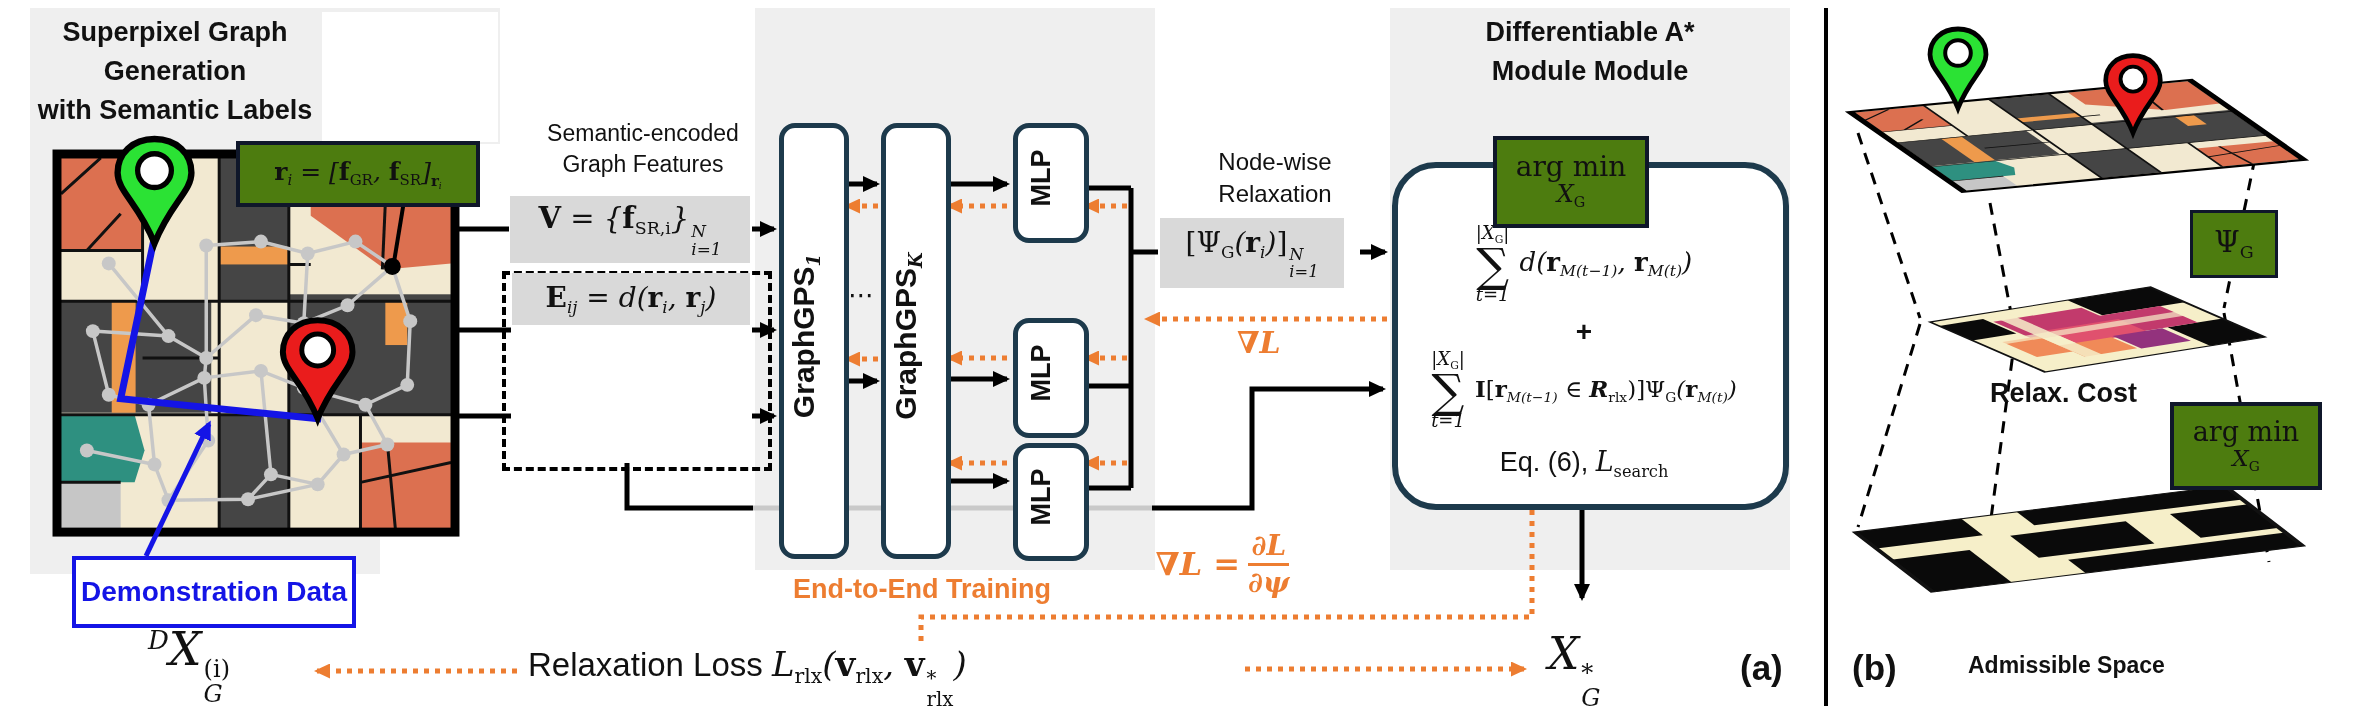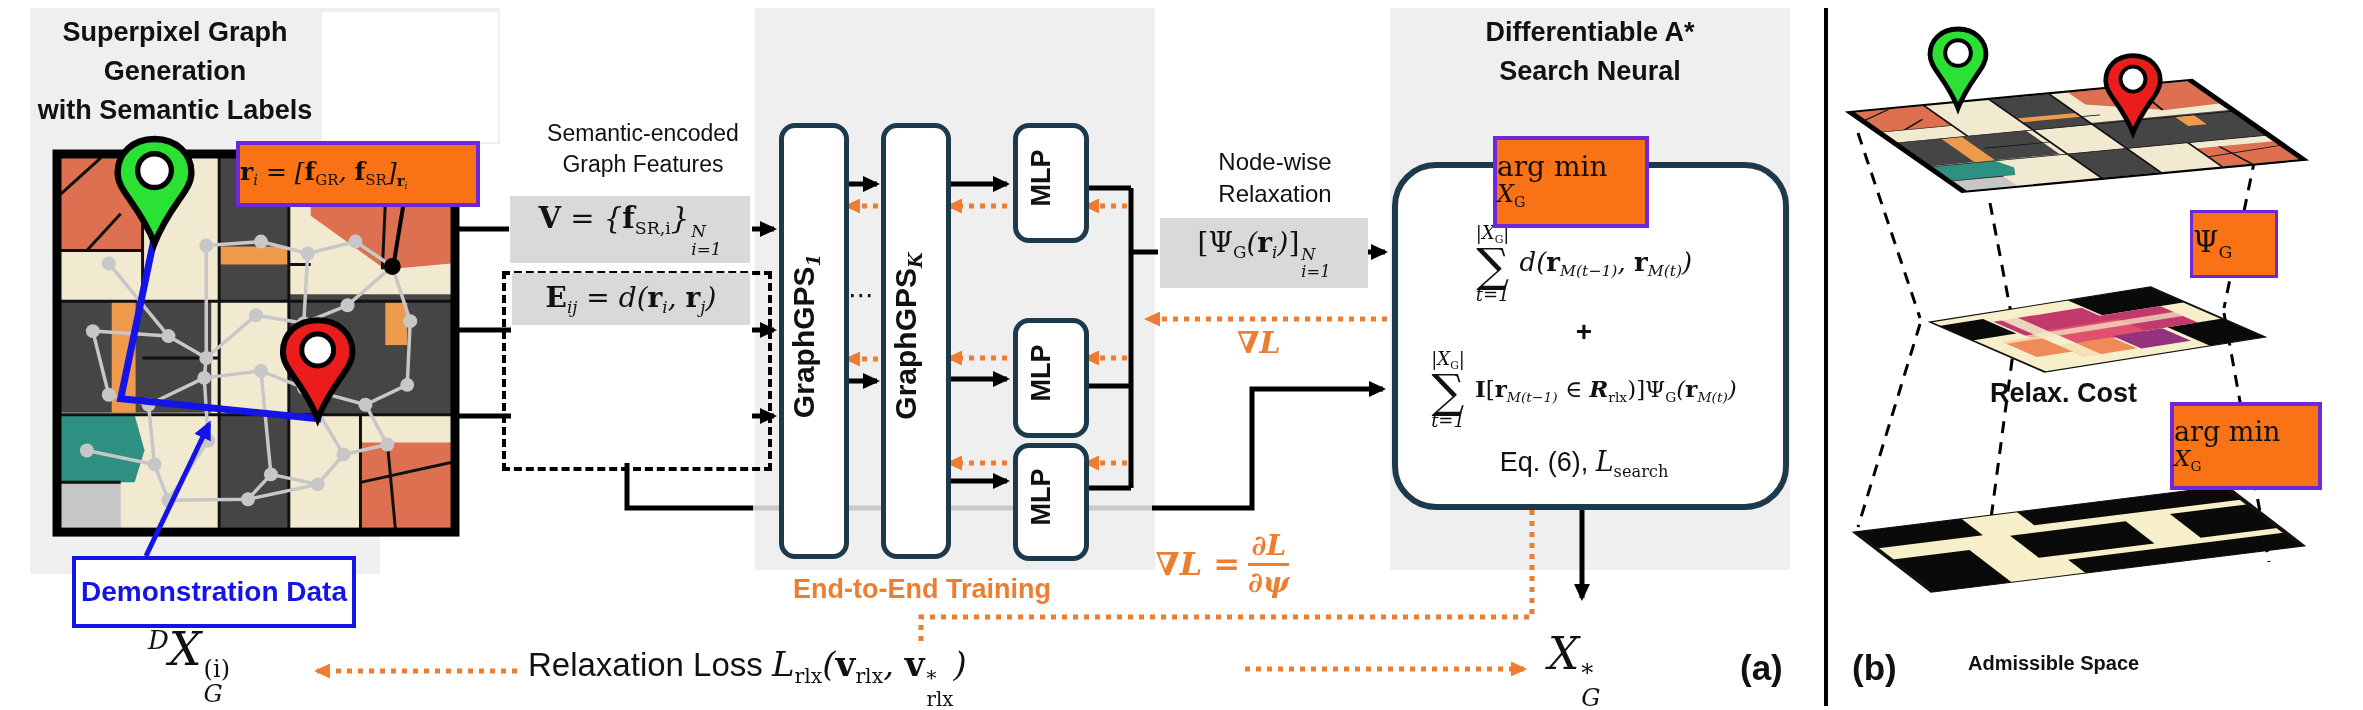--- a/index.html
+++ b/index.html
@@ -15,22 +15,22 @@
   .sb{font-size:60%;vertical-align:-0.35em}
   .sp{font-size:60%;vertical-align:0.55em}
   .ss{display:inline-flex;flex-direction:column;justify-content:center;line-height:1.05;
       font-size:58%;vertical-align:-0.55em;margin-left:2px}
   .sum{display:inline-flex;flex-direction:column;align-items:center;line-height:1;margin-right:10px}
   .sum .u{font-size:18px}
   .sum .s{font-size:46px;line-height:.9;font-style:normal}
   .sum .l{font-size:18px}
   .graybox{background:#d9d9d9;display:flex;align-items:center;justify-content:center}
   .navybox{background:#fff;border:5px solid #1d3a4c;border-radius:16px}
-  .whitebox{background:#f97316;border:4px solid #6d28d9;display:flex;flex-direction:column;
-            justify-content:center}
+  .whitebox{background:#4d7c0f;border:4px solid #0f172a;display:flex;flex-direction:column;
+            align-items:center;justify-content:center}
   .rot{transform:rotate(-90deg);text-align:center}
   .orange{color:#ED7D31}
   .frac{display:inline-flex;flex-direction:column;align-items:center;line-height:1.05;margin-left:8px}
   .frac .bar{height:3px;background:#ED7D31;width:100%;margin:2px 0}
   .flexrow{display:flex;align-items:center;justify-content:center}
 </style>
 </head>
 <body>
 
 <div class="canvas">
@@ -38,21 +38,21 @@
   <div class="abs panel" style="left:30px;top:8px;width:470px;height:566px"></div>
   <div class="abs panel" style="left:755px;top:8px;width:400px;height:562px"></div>
   <div class="abs panel" style="left:1390px;top:8px;width:400px;height:562px"></div>
 
   <div class="abs h tc" style="left:25px;top:13px;width:300px;font-size:27px;line-height:1.45">
     <div>Superpixel Graph Generation</div>
     <div>with Semantic Labels</div>
   </div>
   <div class="abs h tc" style="left:1400px;top:13px;width:380px;font-size:27px;line-height:1.45">
     <div>Differentiable A*</div>
-    <div>Search Neural</div>
+    <div>Module Module</div>
   </div>
 
   <svg class="abs" style="left:0;top:0;z-index:2" width="2363" height="710" viewBox="0 0 2363 710">
     <defs>
       <marker id="ab" markerUnits="userSpaceOnUse" markerWidth="18" markerHeight="16" refX="14" refY="8" orient="auto">
         <path d="M0,0 L17,8 L0,16 Z" fill="#000"></path>
       </marker>
       <marker id="ao" markerUnits="userSpaceOnUse" markerWidth="17" markerHeight="15" refX="13" refY="7.5" orient="auto">
         <path d="M0,0 L16,7.5 L0,15 Z" fill="#ED7D31"></path>
       </marker>
@@ -261,21 +261,21 @@
   <div class="abs h rot" style="left:991px;top:158px;width:110px;height:40px;font-size:27px;z-index:4">MLP</div>
   <div class="abs h rot" style="left:991px;top:353px;width:110px;height:40px;font-size:27px;z-index:4">MLP</div>
   <div class="abs h rot" style="left:991px;top:477px;width:110px;height:40px;font-size:27px;z-index:4">MLP</div>
 
   <div class="abs h orange tc" style="left:792px;top:574px;width:260px;font-size:27px;z-index:3">End-to-End Training</div>
 
   <div class="abs tc" style="left:1185px;top:146px;width:180px;font-size:24px;line-height:1.35;z-index:3">
     <div>Node-wise</div>
     <div>Relaxation Relax</div>
   </div>
-  <div class="abs graybox" style="left:1160px;top:218px;width:208px;height:70px;z-index:3">
+  <div class="abs graybox" style="left:1160px;top:218px;width:184px;height:70px;z-index:3">
     <div class="math" style="font-size:28px"><span class="rm">[</span><span class="rm">Ψ</span><span class="sb rm">G</span><span>(</span><span class="vec">r</span><span class="sb">i</span><span>)</span><span class="rm">]</span><span class="ss">
           <span class="u">N</span>
           <span class="l">i=1</span>
         </span></div>
   </div>
 
   <div class="abs" style="left:1392px;top:162px;width:385px;height:336px;background:#fff;border:6px solid #1d3a4c;border-radius:44px;z-index:3"></div>
 
   <div class="abs whitebox" style="left:1493px;top:136px;width:148px;height:84px;z-index:5">
     <div class="math rm" style="font-size:28px;line-height:1">arg min</div>
@@ -329,21 +329,21 @@
         <span class="l">G</span>
       </span></div>
 
   <div class="abs math" style="left:1548px;top:628px;font-size:44px;z-index:3"><span>X</span><span class="ss" style="font-size:24px;vertical-align:-0.5em">
         <span class="u rm">*</span>
         <span class="l">G</span>
       </span></div>
 
   <div class="abs h" style="left:1740px;top:648px;font-size:35px;z-index:3">(a)</div>
   <div class="abs h" style="left:1852px;top:648px;font-size:35px;z-index:3">(b)</div>
-  <div class="abs h" style="left:1968px;top:652px;font-size:20px;z-index:3">Admissible Space</div>
+  <div class="abs h" style="left:1968px;top:652px;font-size:23px;z-index:3">Admissible Space</div>
   <div class="abs h" style="left:1990px;top:378px;font-size:27px;z-index:3">Relax. Cost</div>
 
   <div class="abs whitebox" style="left:2190px;top:210px;width:82px;height:62px;border-width:3px;z-index:3">
     <span class="math rm" style="font-size:29px"><span>Ψ</span><span class="sb">G</span></span>
   </div>
   <div class="abs whitebox" style="left:2170px;top:402px;width:144px;height:80px;z-index:3">
     <div class="math rm" style="font-size:27px;line-height:1">arg min</div>
     <div class="math" style="font-size:23px;line-height:1.15"><span>X</span><span class="sb rm">G</span></div>
   </div>
 

